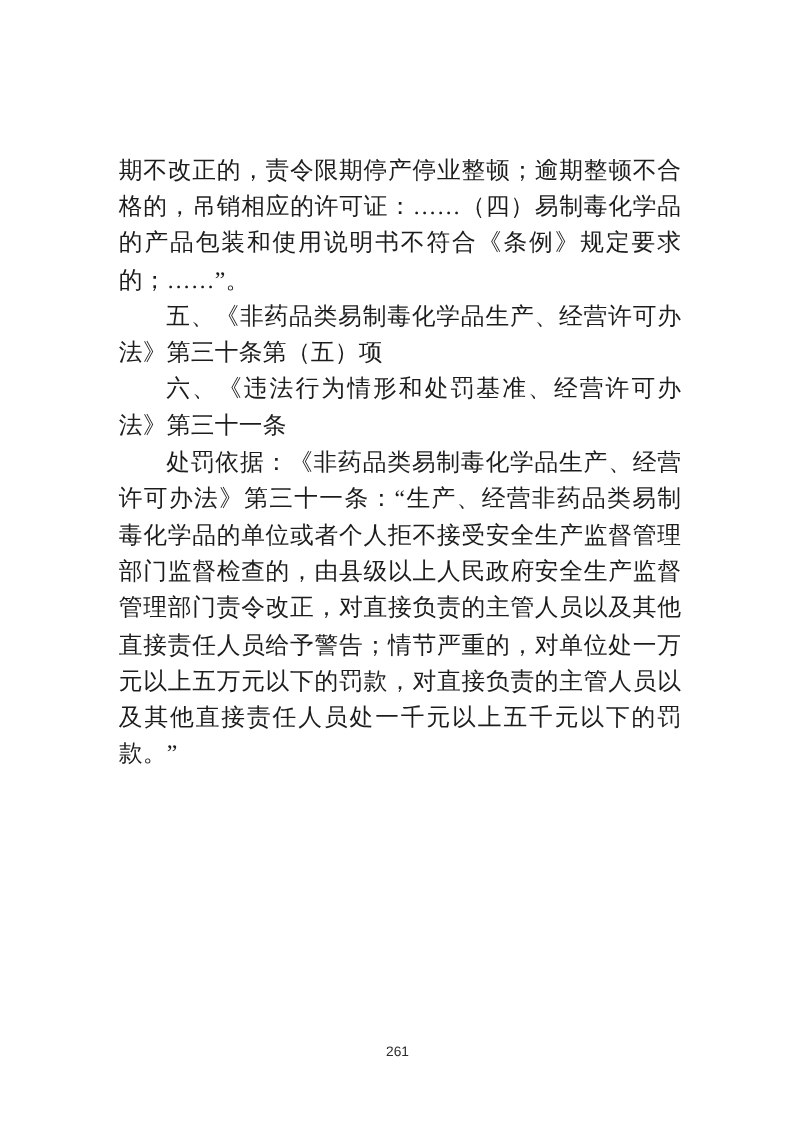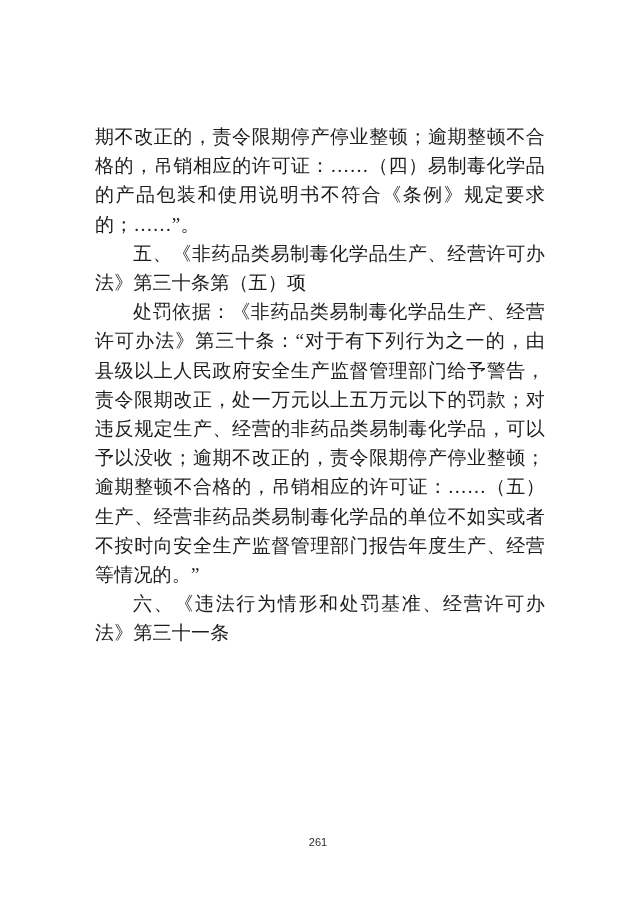--- a/index.html
+++ b/index.html
@@ -50,17 +50,17 @@
   }
 </style>
 </head>
 <body>
 
 <div class="page">
   <div class="content">
 
   <p class="para">期不改正的，责令限期停产停业整顿；逾期整顿不合格的，吊销相应的许可证：……（四）易制毒化学品的产品包装和使用说明书不符合《条例》规定要求的；……”。</p>
       <p class="para indent bold">五、《非药品类易制毒化学品生产、经营许可办法》第三十条第（五）项</p>
-      <p class="para indent">处罚依据：《非药品类易制毒化学品生产、经营许可办法》第三十条：“对于有下列行为之一的，由县级以上人民政府安全生产监督管理部门给予警告，责令限期改正，处一万元以上五万元以下的罚款；对违反规定生产、经营的非药品类易制毒化学品，可以予以没收；逾期不改正的，责令限期停产停业整顿；逾期整顿不合格的，吊销相应的许可证：……（五）生产、经营非药品类易制毒化学品的单位不如实或者不按时向安全生产监督管理部门报告年度生产、经营等情况的。”</p>
       <p class="para indent bold">六、《违法行为情形和处罚基准、经营许可办法》第三十一条</p>
+      <p class="para indent">处罚依据：《非药品类易制毒化学品生产、经营许可办法》第三十一条：“生产、经营非药品类易制毒化学品的单位或者个人拒不接受安全生产监督管理部门监督检查的，由县级以上人民政府安全生产监督管理部门责令改正，对直接负责的主管人员以及其他直接责任人员给予警告；情节严重的，对单位处一万元以上五万元以下的罚款，对直接负责的主管人员以及其他直接责任人员处一千元以上五千元以下的罚款。”</p>
     </div>
   <div class="footer">261</div>
 </div>
 
 </body></html>

